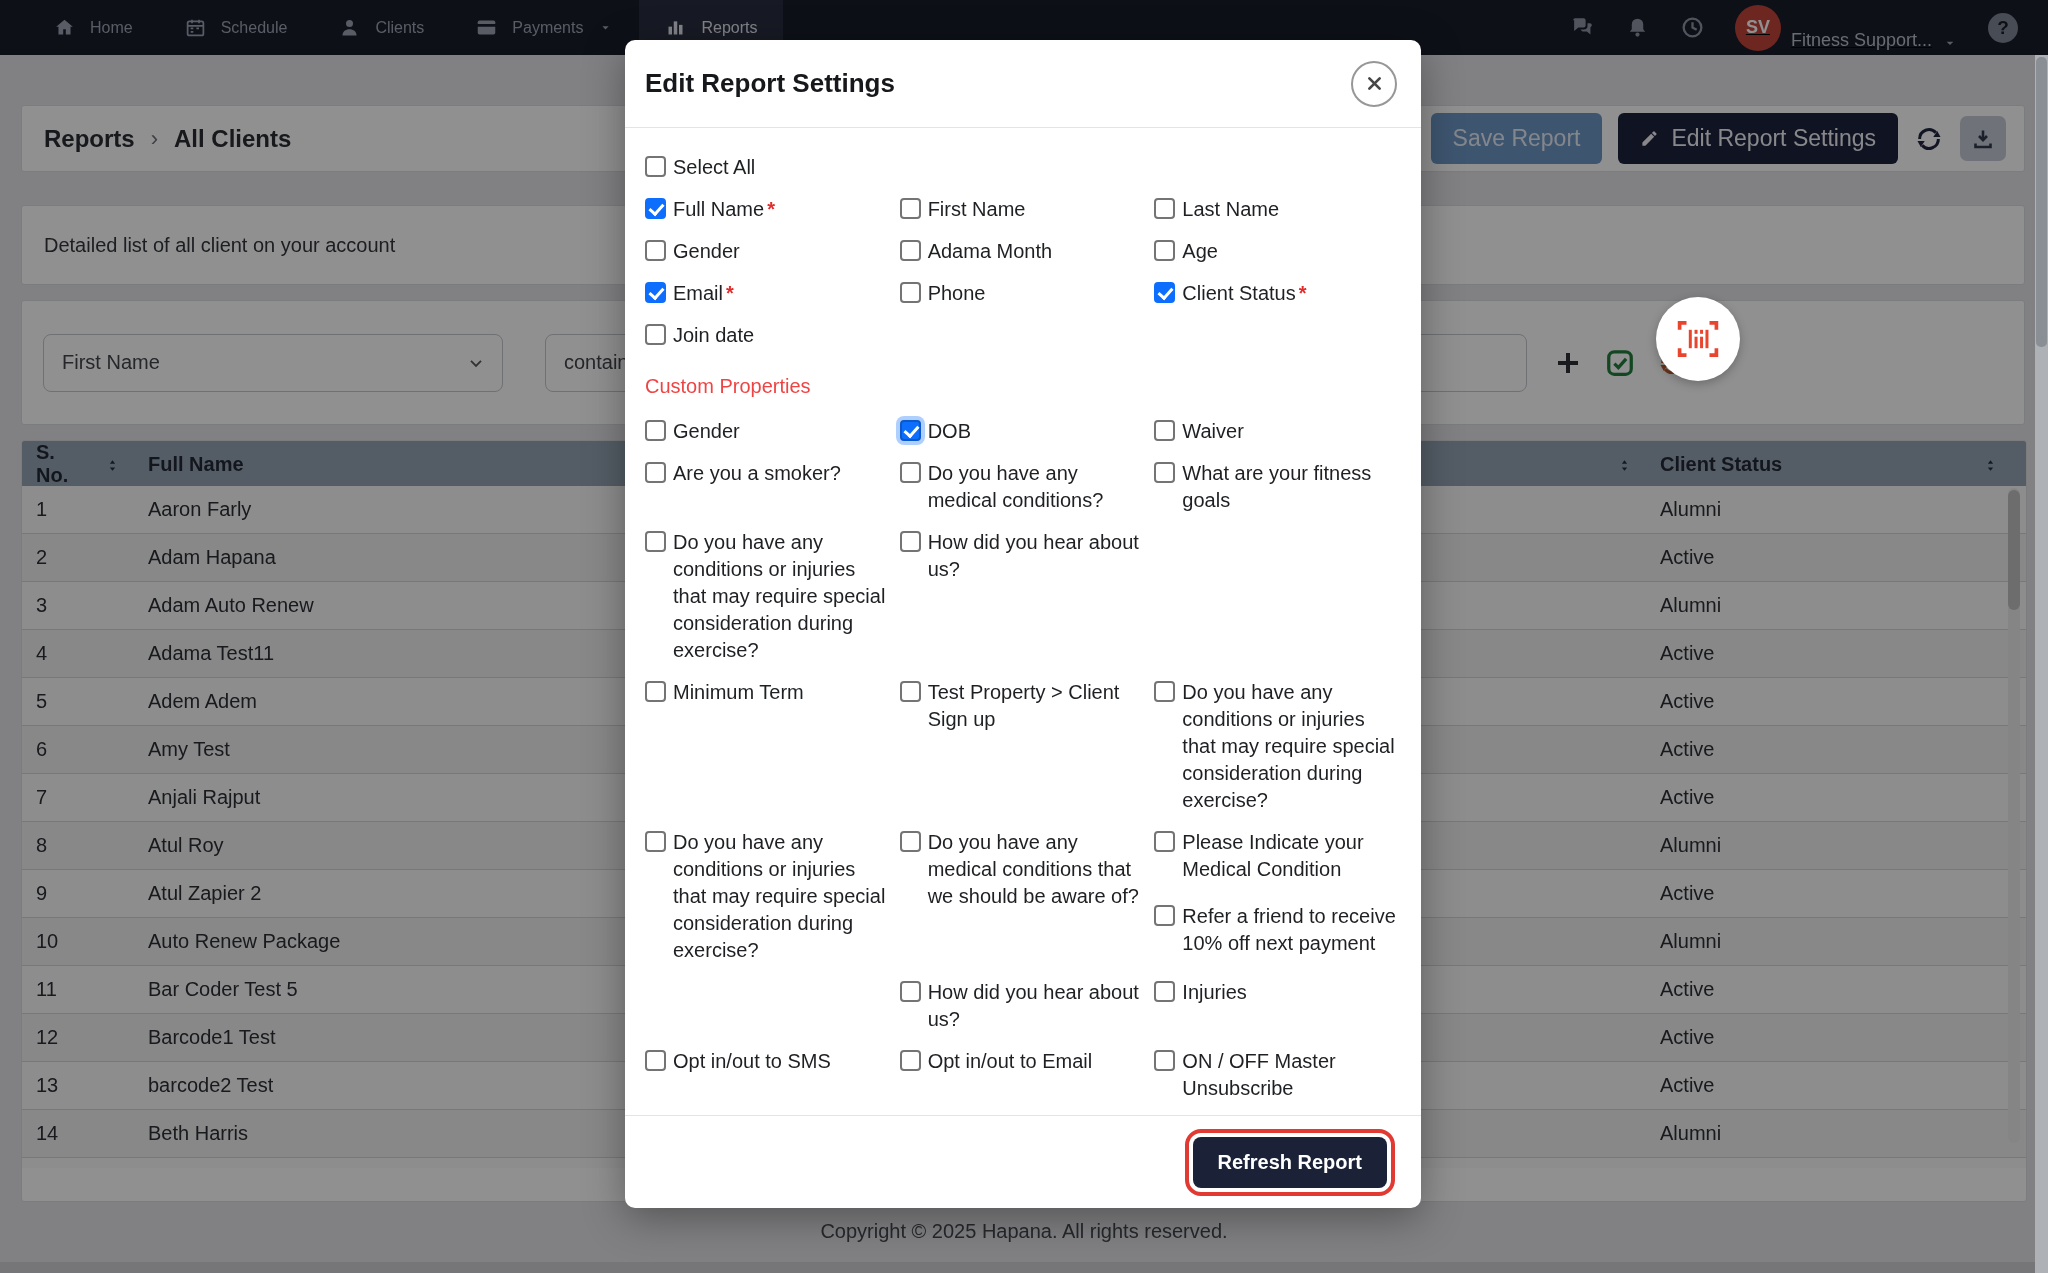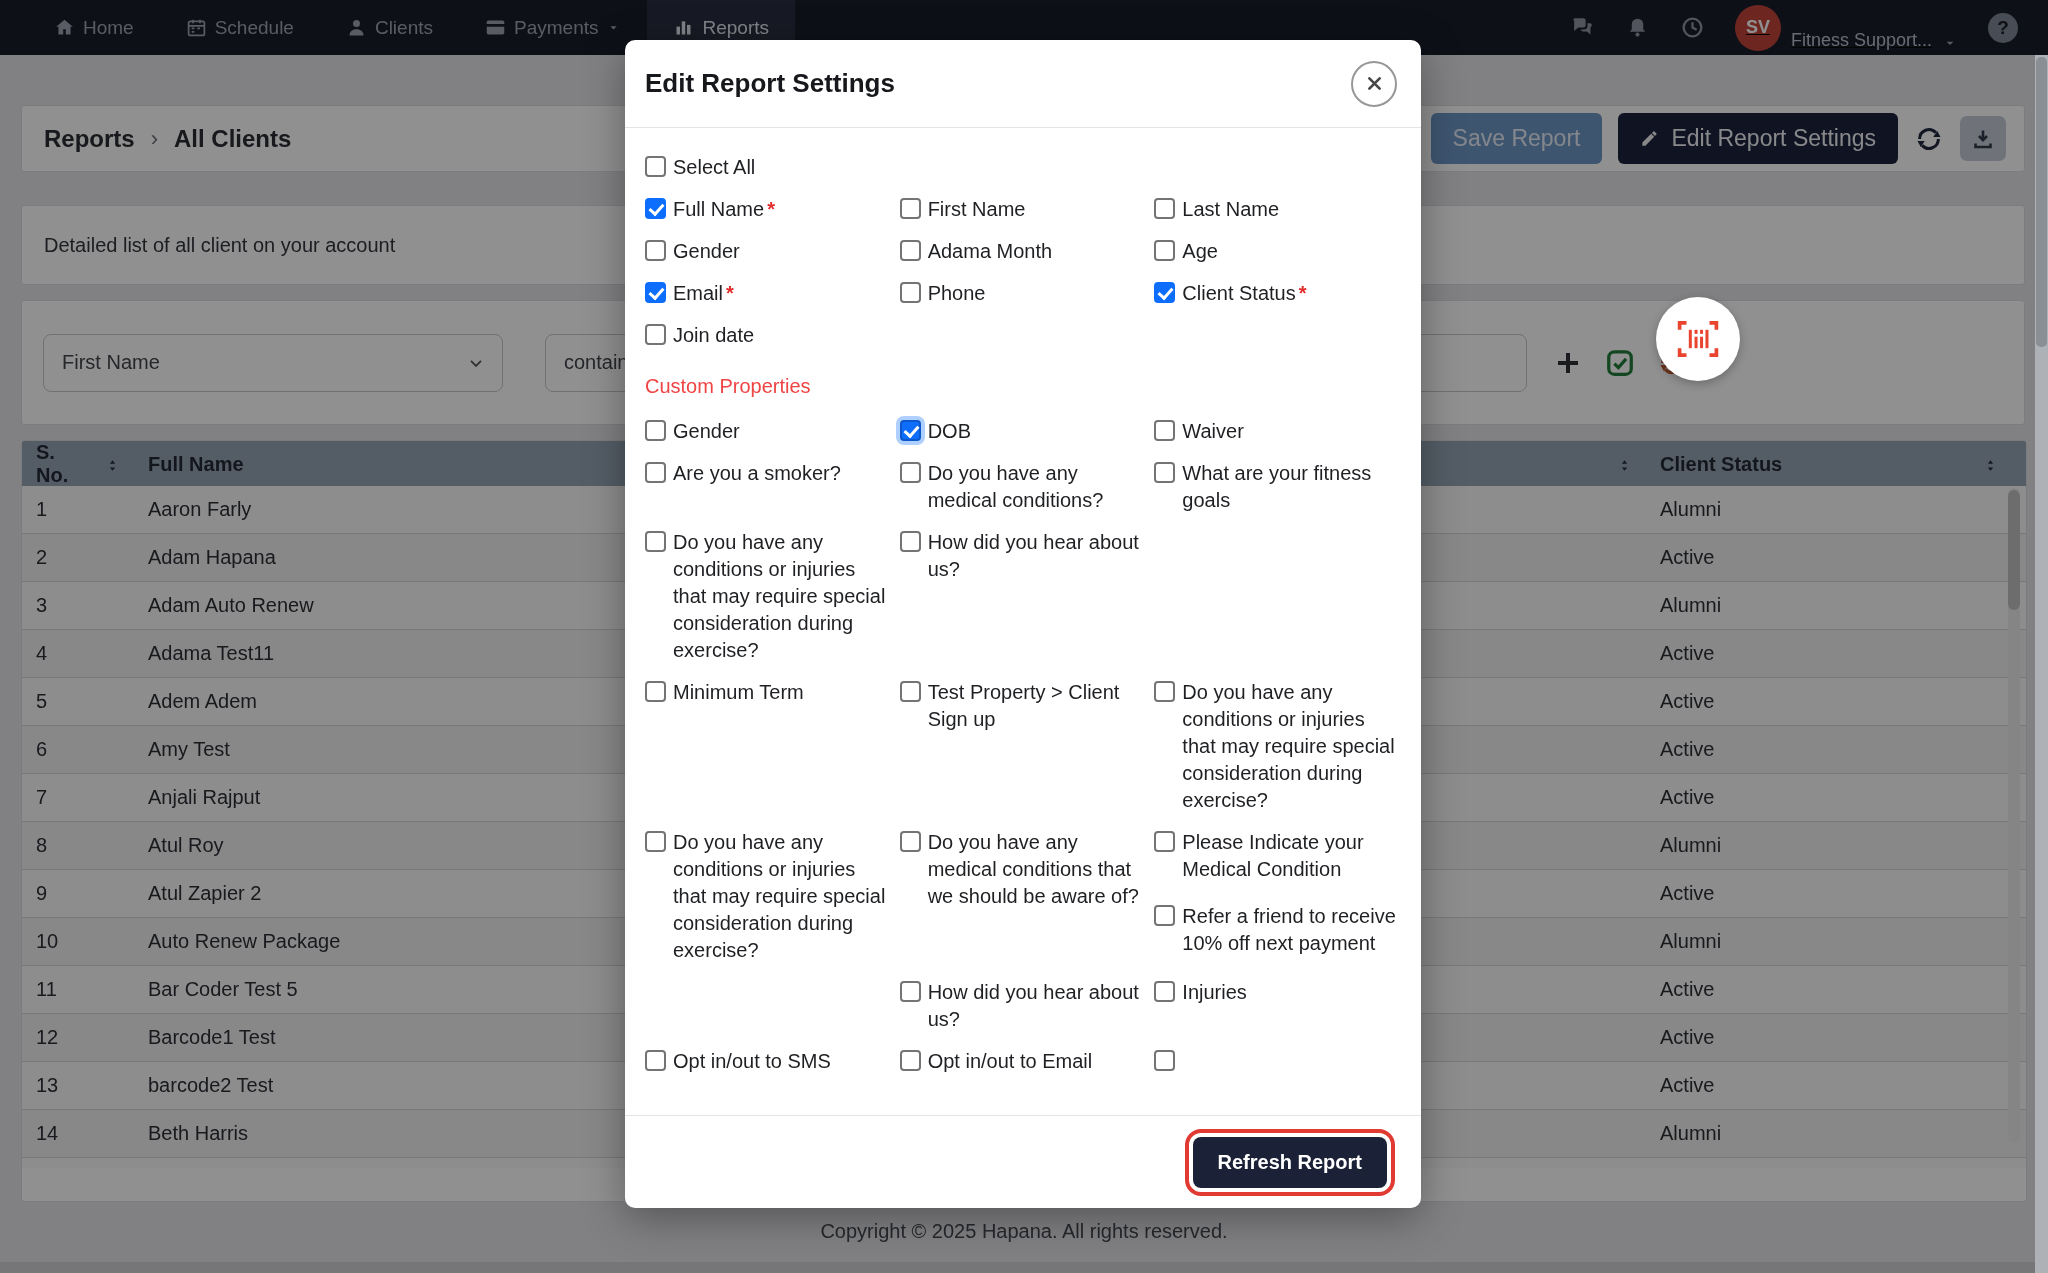--- a/index.html
+++ b/index.html
@@ -3,21 +3,21 @@
 <meta charset="utf-8">
 <style>
   html,body{margin:0;padding:0;background:#e3e4e6;}
   #screen{position:relative;width:2048px;height:1273px;overflow:hidden;
           font-family:"Liberation Sans",sans-serif;-webkit-font-smoothing:antialiased;}
 
   
   .navbar{position:absolute;left:0;top:0;width:100%;height:55px;background:#131624;
           display:flex;align-items:stretch;z-index:1;}
   .nav-left{display:flex;align-items:stretch;padding-left:28px;}
-  .nav-item{display:flex;align-items:center;gap:8px;padding:0 26px;color:#9ba1ad;font-size:19px;cursor:pointer;}
+  .nav-item{display:flex;align-items:center;gap:15px;padding:0 26px;color:#9ba1ad;font-size:16px;cursor:pointer;}
   .nav-item svg{width:21px;height:21px;flex:0 0 auto;}
   .nav-item.active{background:#232839;color:#e4e7ee;}
   .nav-right{margin-left:auto;display:flex;align-items:center;gap:30px;padding-right:30px;}
   .nav-icon{color:#8d93a1;width:25px;height:25px;cursor:pointer;}
   .nav-icon svg{width:100%;height:100%;}
   .avatar{width:46px;height:46px;border-radius:50%;background:#c23f33;color:#fff;font-weight:bold;
           font-size:18px;display:flex;align-items:center;justify-content:center;}
   .user-chip{display:flex;align-items:flex-end;gap:10px;cursor:pointer;text-decoration:underline;}
   .user-name{color:#b9bec9;font-size:18px;}
   .help-circle{width:30px;height:30px;border-radius:50%;background:#7d8390;color:#14161f;
@@ -579,20 +579,21 @@
         <label class="ck">
             <span class="box"></span>
             <span>Opt in/out to SMS</span>
           </label>
         <label class="ck">
             <span class="box"></span>
             <span>Opt in/out to Email</span>
           </label>
         <label class="ck">
             <span class="box"></span>
+            <span>ON / OFF Master Unsubscribe</span>
           </label>
       </div>
 
     </div>
     <div class="m-footer">
       <button class="btn btn-refresh-report">Refresh Report</button>
     </div>
   </div>
 
 </div>

